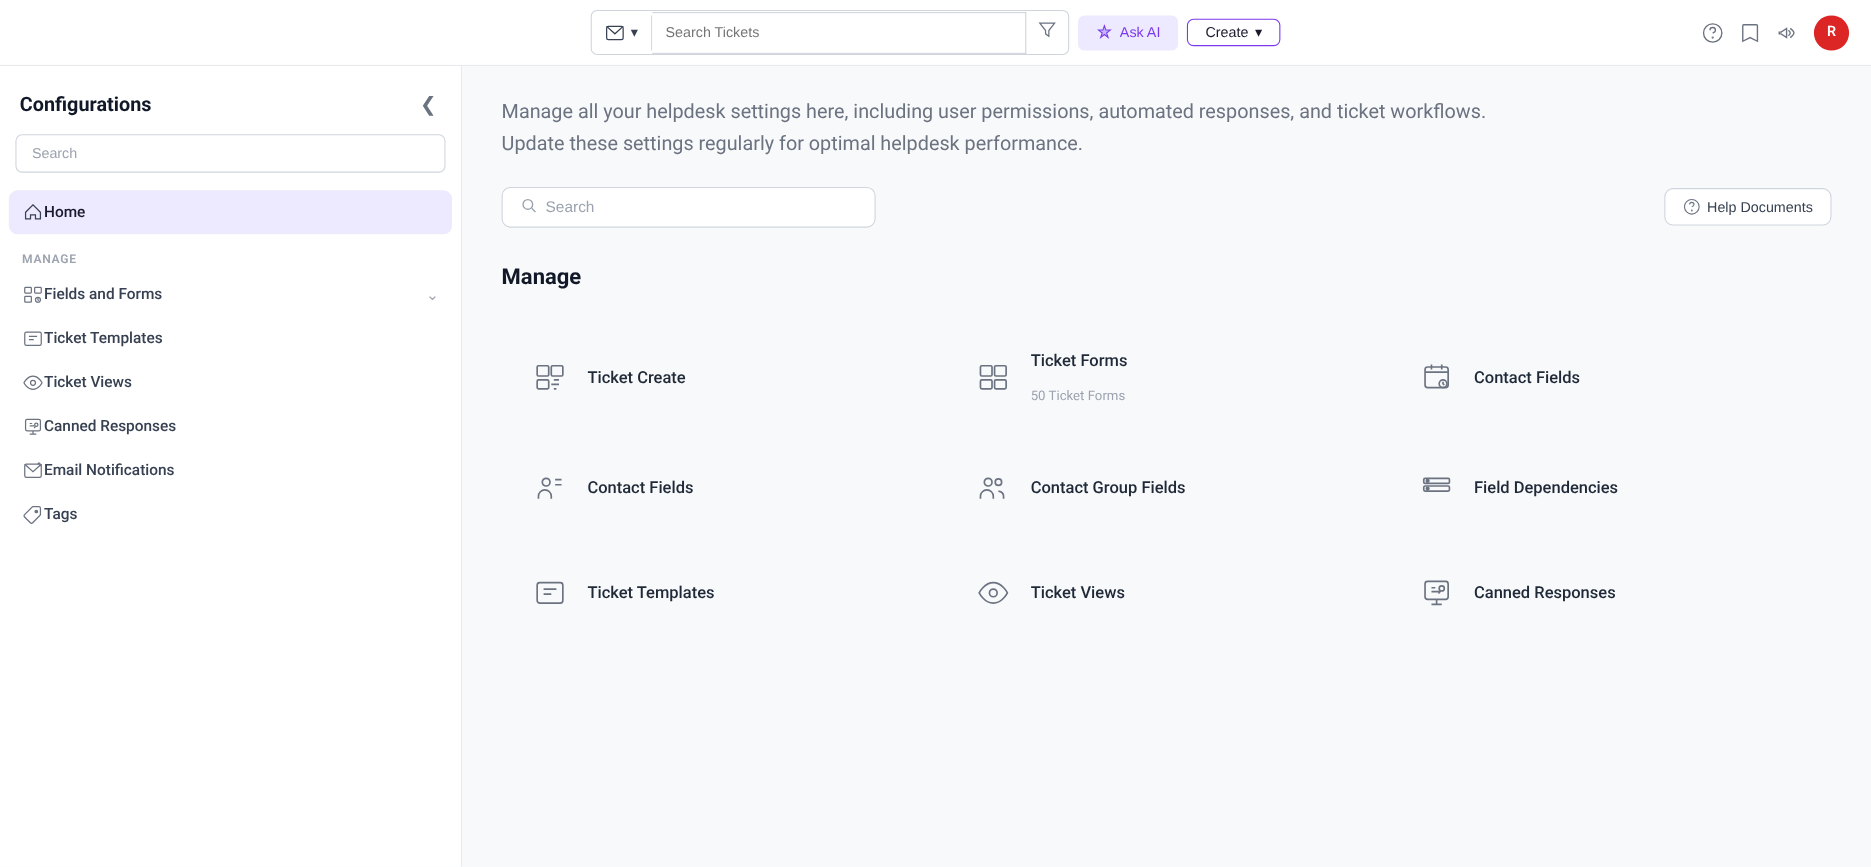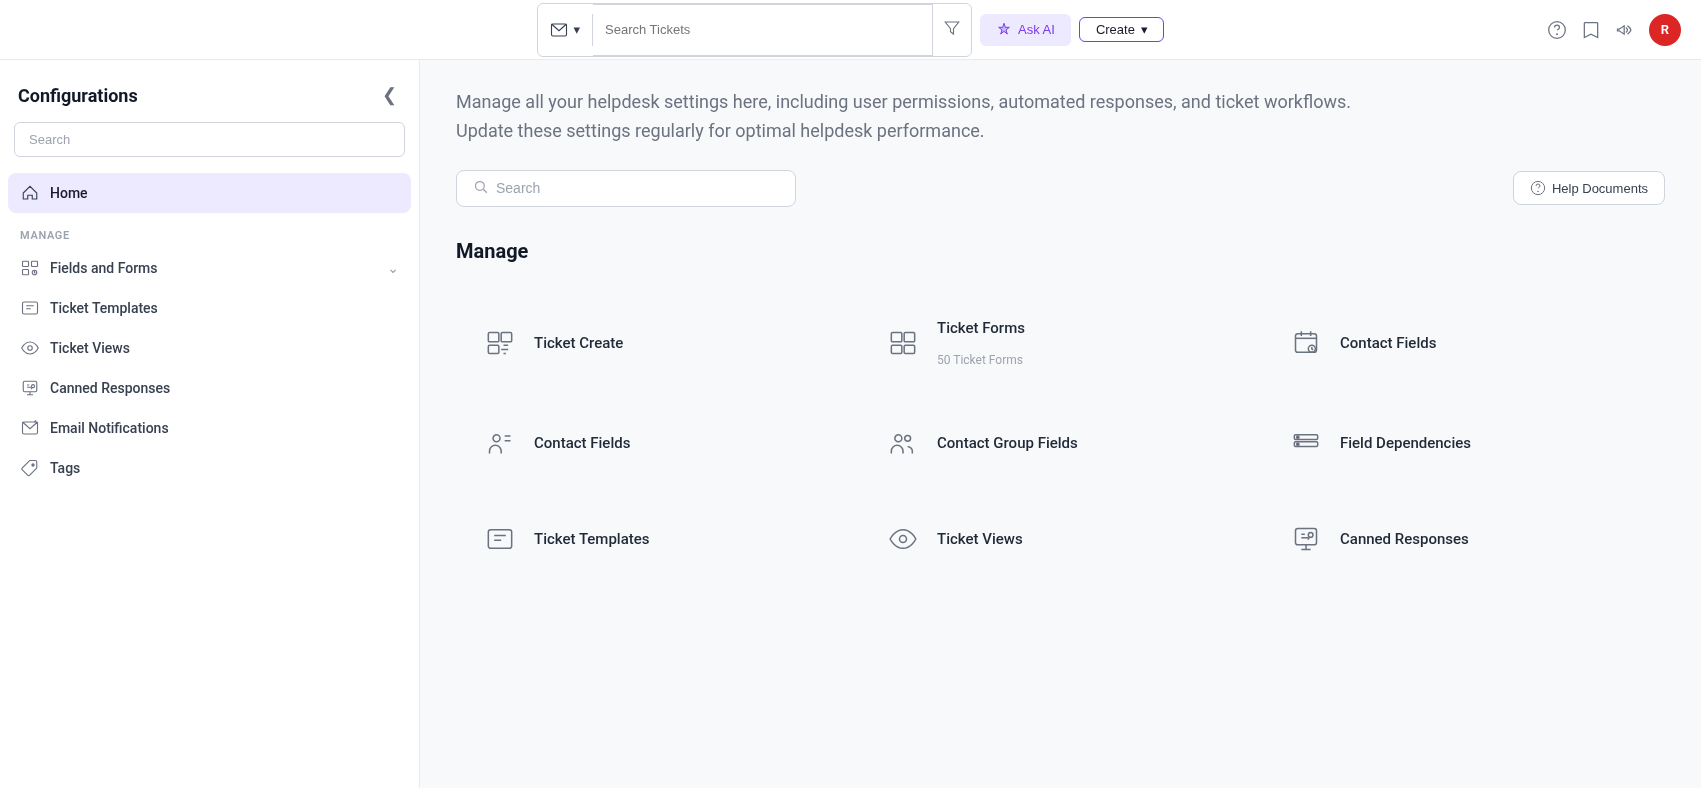--- a/index.html
+++ b/index.html
@@ -45,21 +45,21 @@
     }
     .search-tickets-input {
       width: 340px;
       border: 1px solid #d0d5dd;
       border-left: none;
       background: #fff;
       padding: 8px 12px;
       font-size: 13px;
       color: #6b7280;
       outline: none;
-      height: 52px;
+      height: 38px;
     }
     .search-bar-container {
       display: flex;
       align-items: center;
       border: 1px solid #d0d5dd;
       border-radius: 6px;
       overflow: hidden;
     }
     .search-bar-container .ticket-type-btn {
       border: none;
@@ -182,21 +182,20 @@
     }
     .sidebar-search input::placeholder {
       color: #9ca3af;
     }
     .sidebar-nav {
       padding: 0 8px;
     }
     .nav-item {
       display: flex;
       align-items: center;
-      gap: 10px;
       padding: 11px 12px;
       border-radius: 8px;
       cursor: pointer;
       font-size: 14px;
       color: #374151;
       font-weight: 500;
     }
     .nav-item.active {
       background: #ede9fe;
       color: #1a1a2e;

